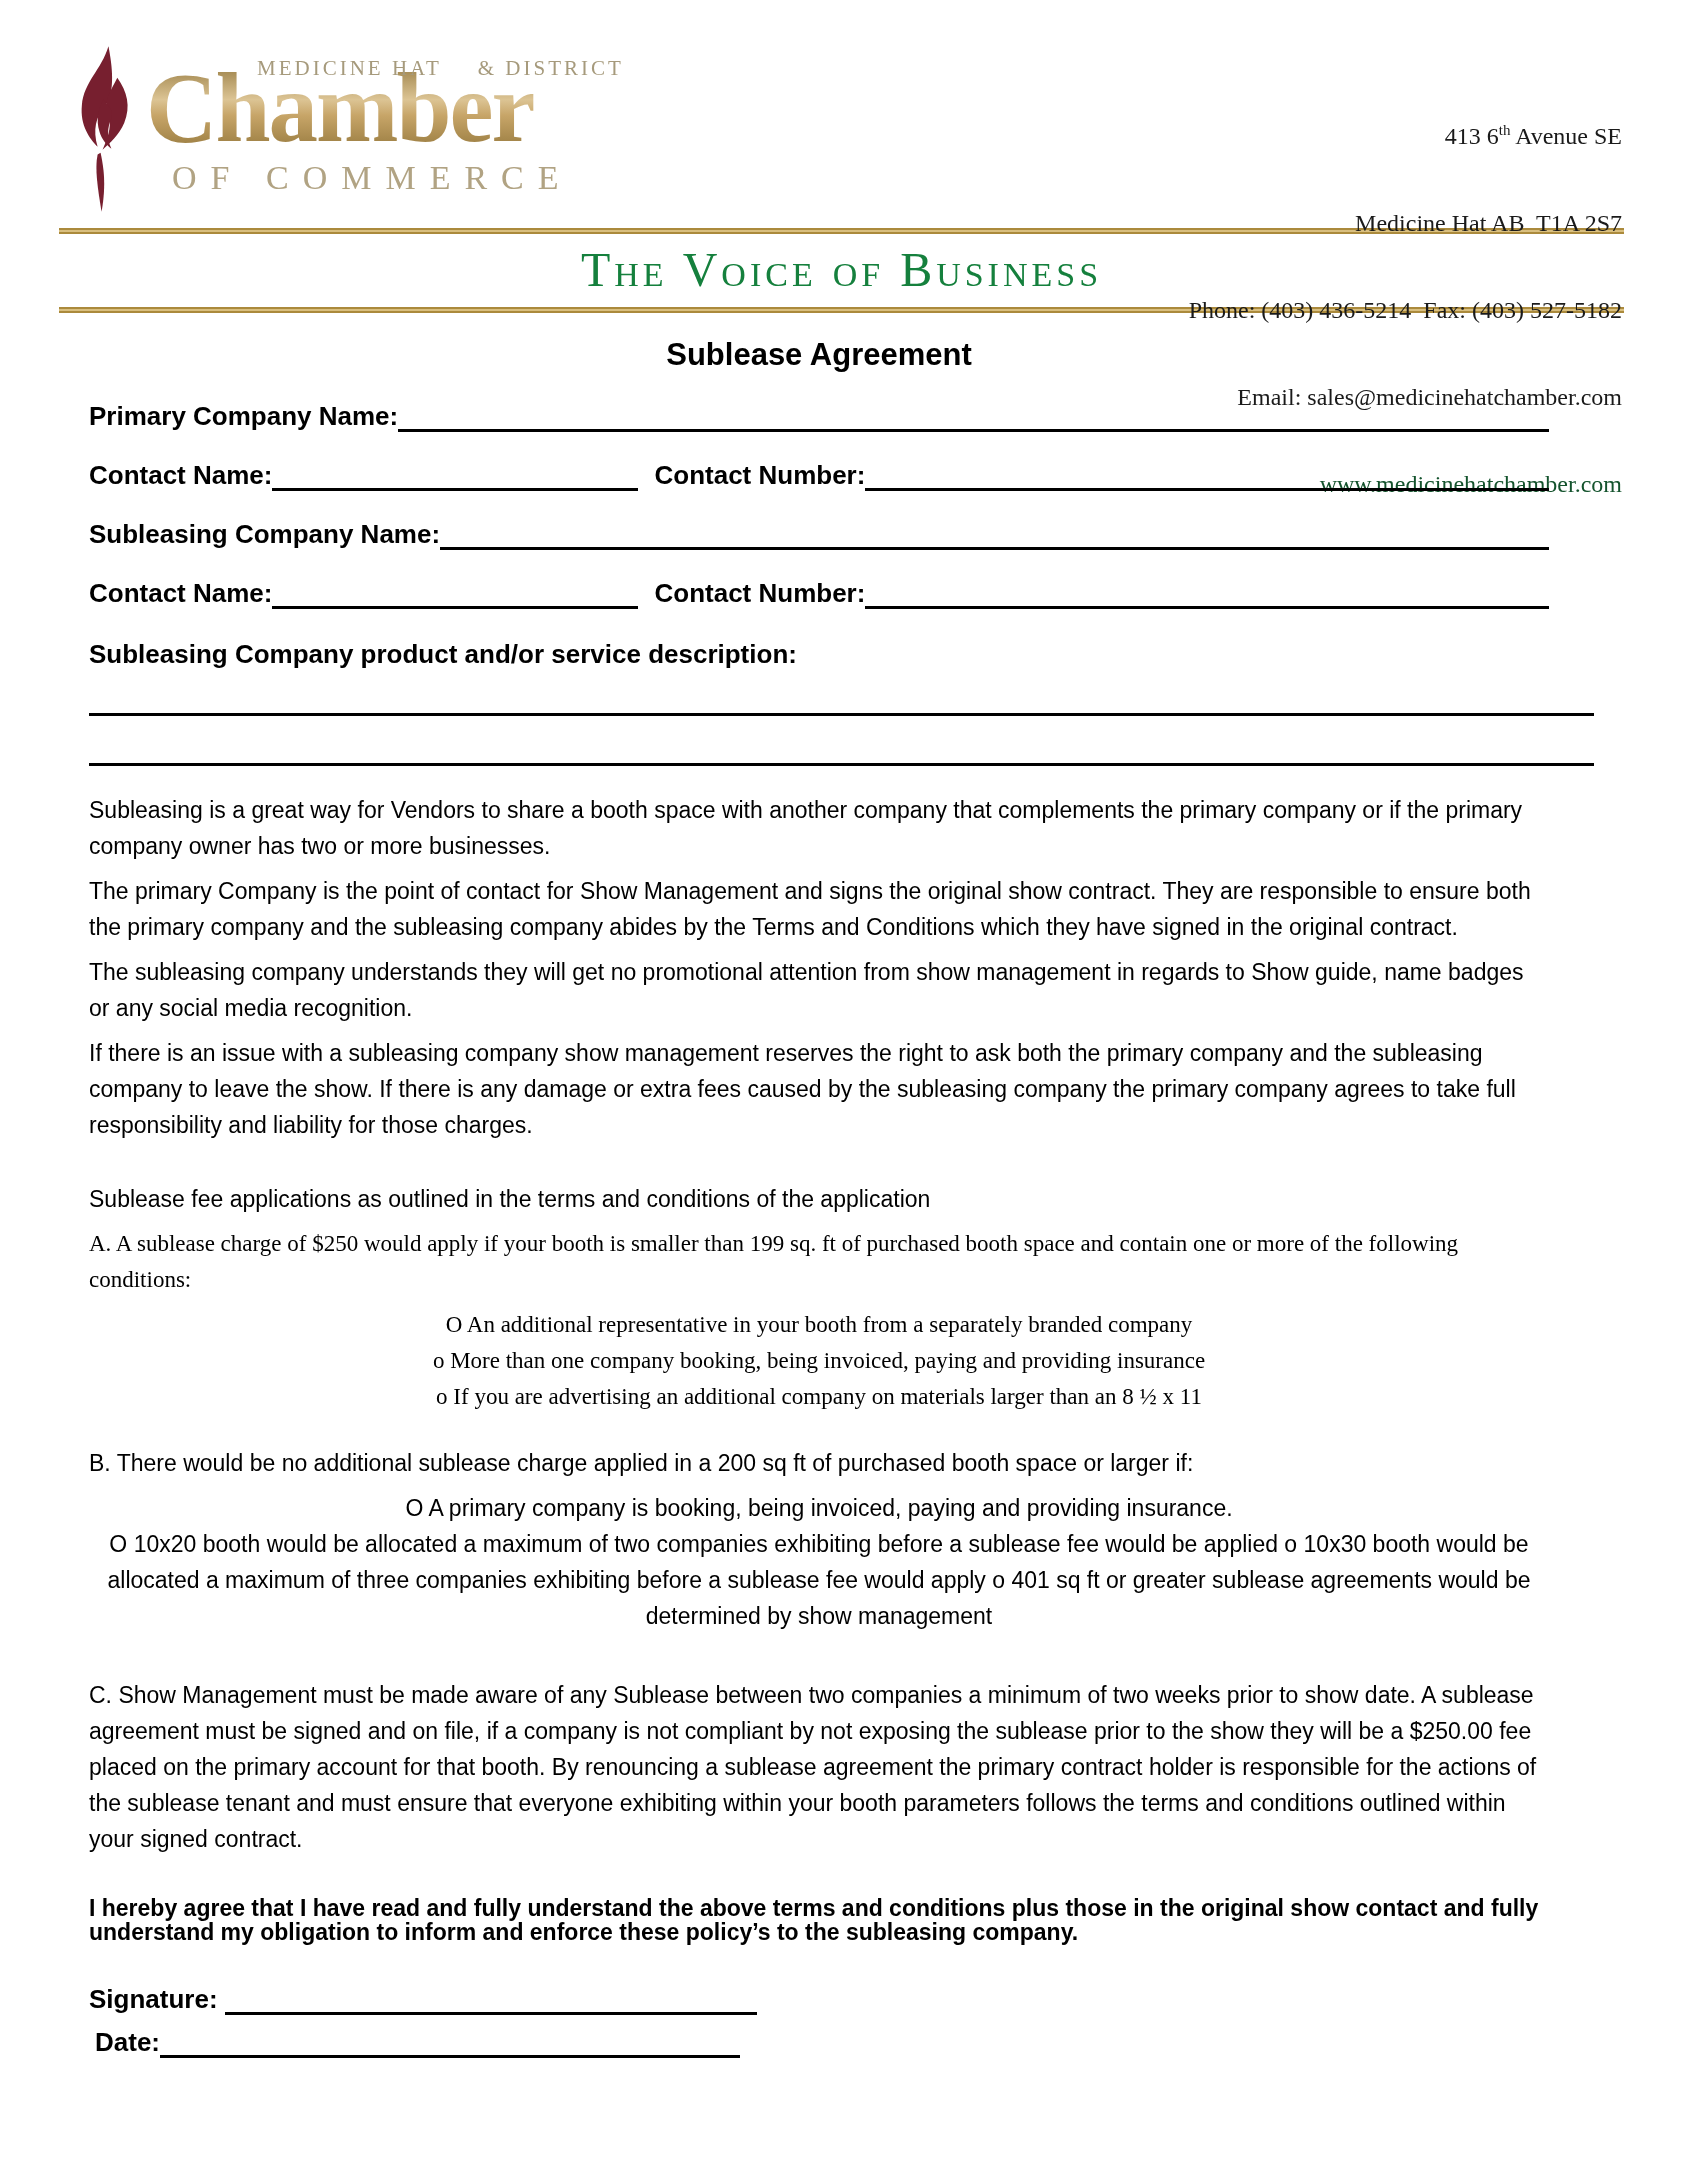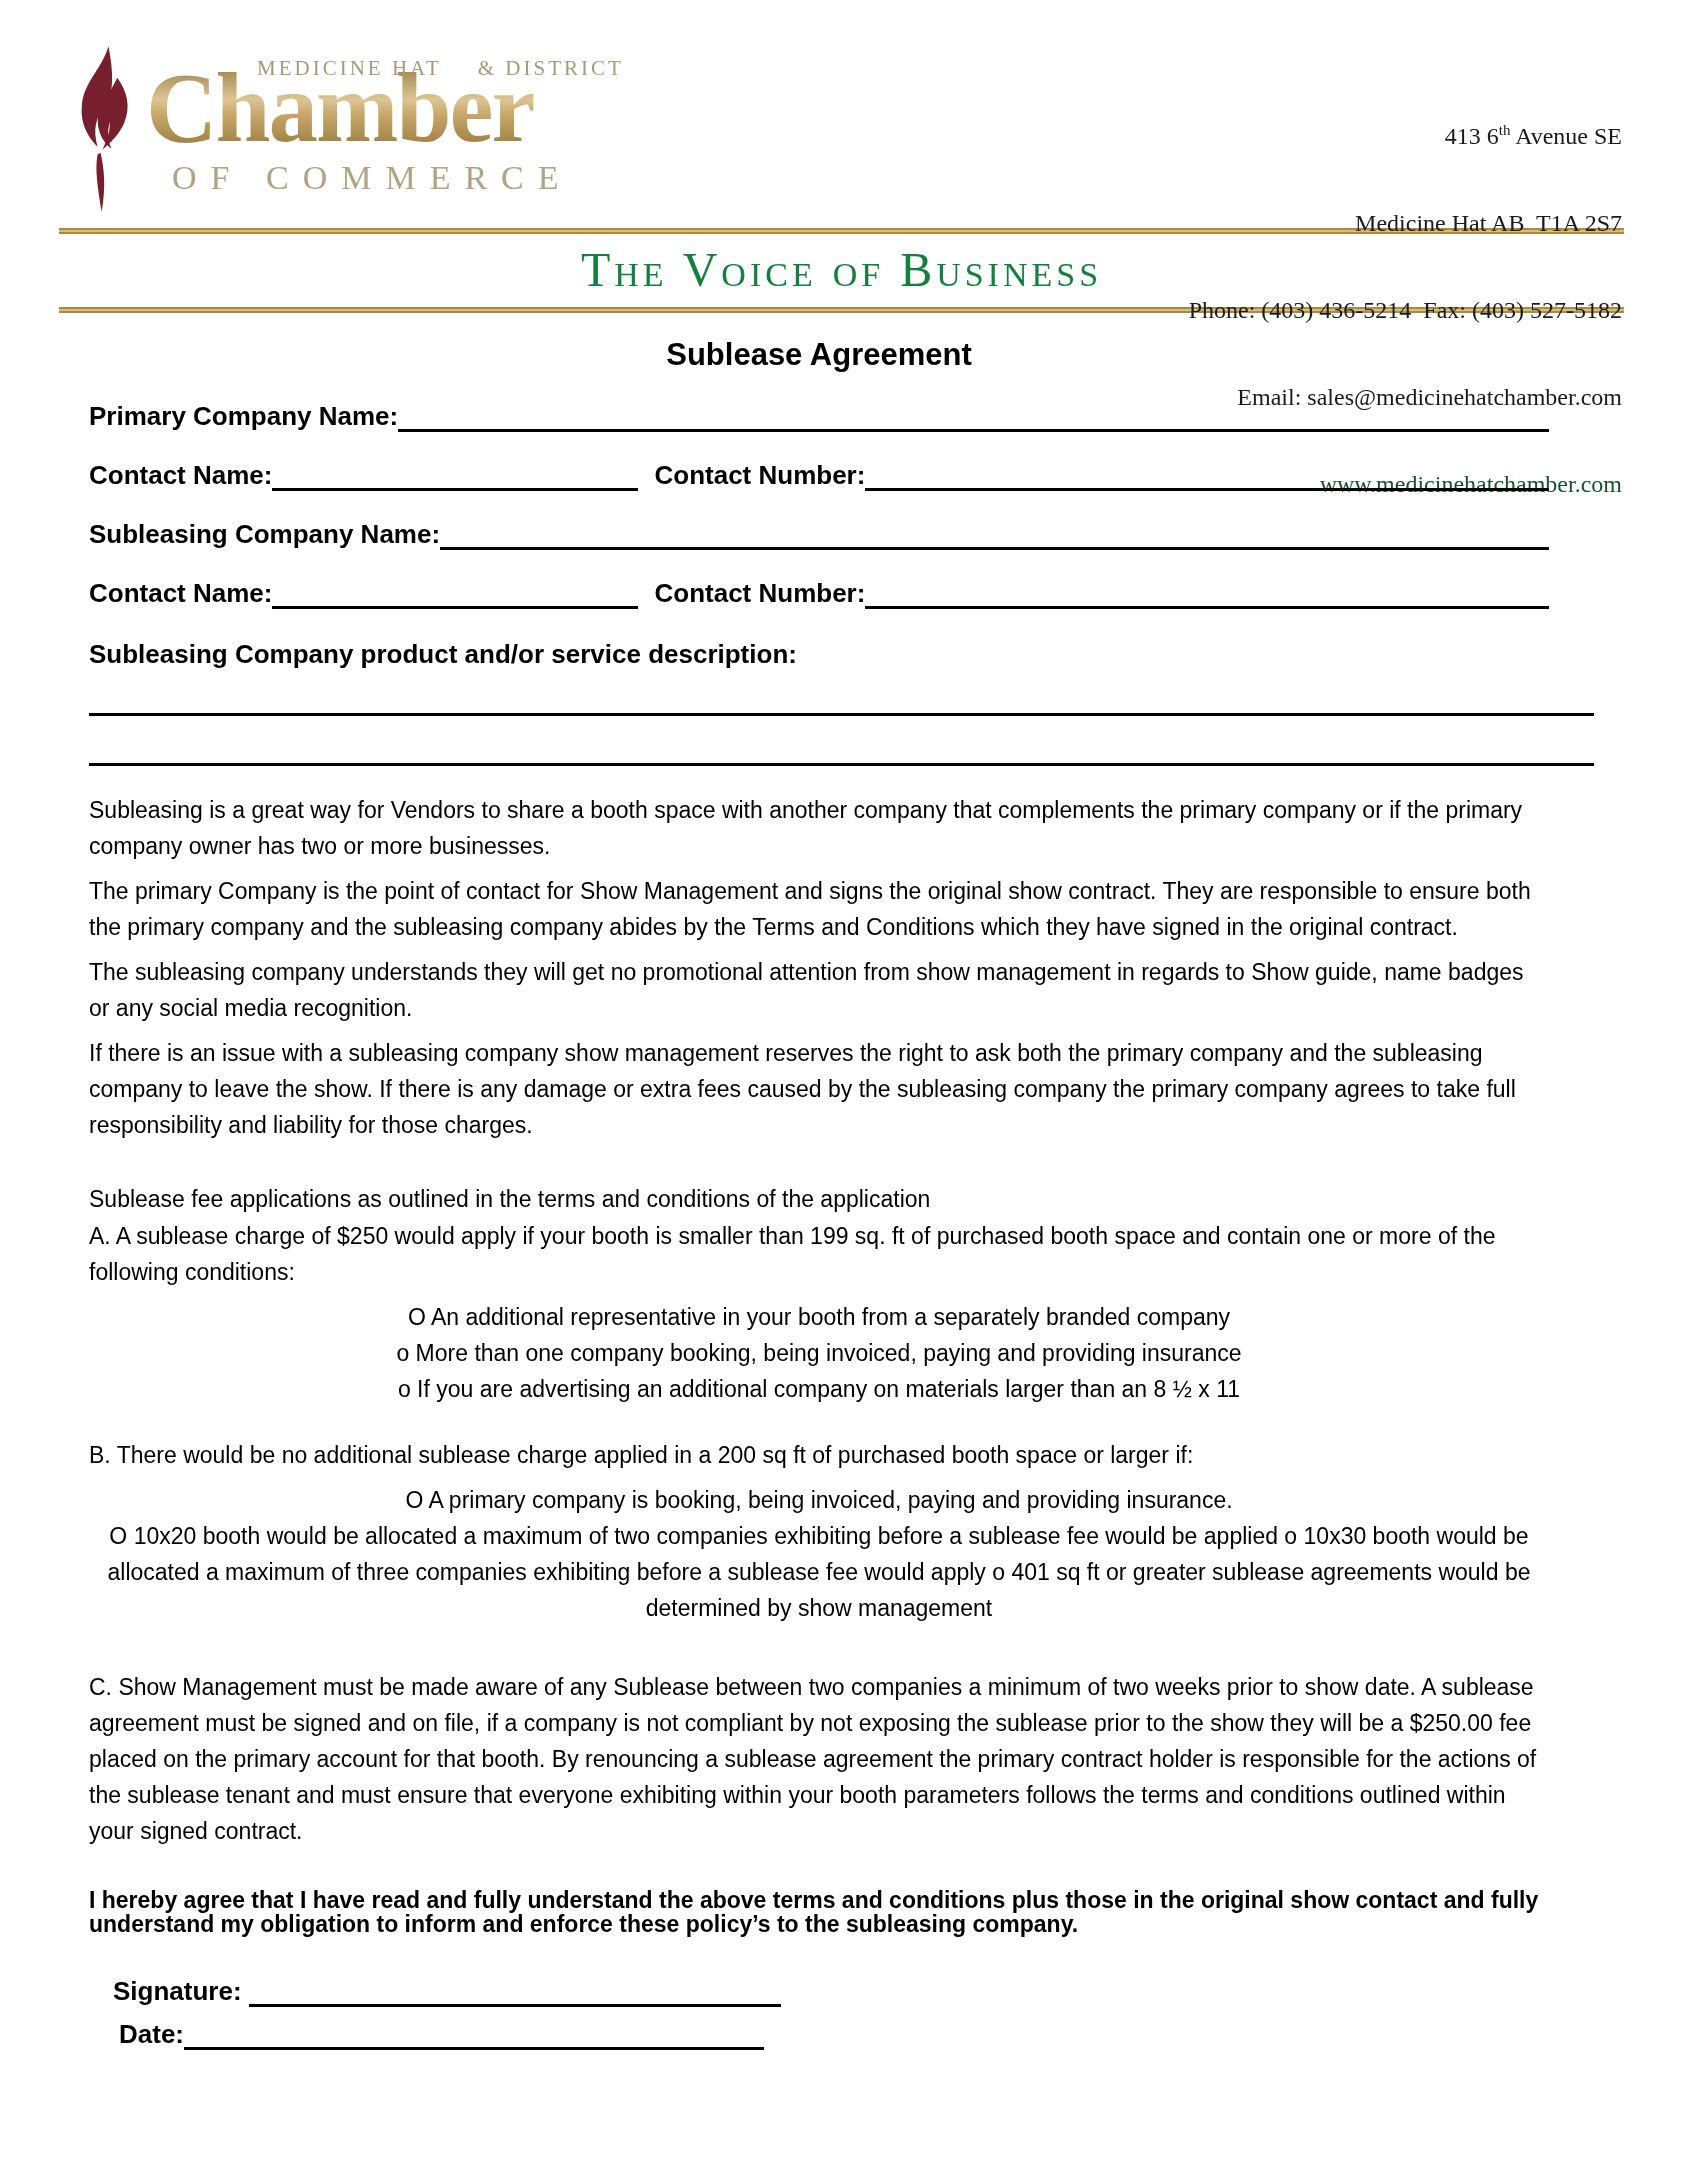--- a/index.html
+++ b/index.html
@@ -58,25 +58,25 @@
   .frow { display:flex; align-items:flex-end; margin-top:27px; font-size:26px; font-weight:bold; white-space:nowrap; }
   .blank { flex:1; border-bottom:3px solid #000; height:32px; min-width:40px; }
   .blank.mid { flex:0 0 366px; margin-right:16px; }
   .desc-line { border-bottom:3.5px solid #000; height:50px; width:calc(100% + 45px); }
   .desc-line.first { height:46px; }
   p.body { font-size:23px; line-height:36px; margin-top:9px; }
   .fee-intro { font-size:23px; line-height:36px; margin-top:38px; }
   .sect { font-size:23px; line-height:36px; }
   .sect .heading { margin-top:0; }
   .sect .bullets { margin-top:9px;text-align:center; }
-  .sect-a { margin-top:1px; }
+  .sect-a { margin-top:9px;font-family:Liberation Serif, serif; }
   .sect-b { margin-top:30px; }
   .sect-c { margin-top:43px; }
   .agreement { font-size:23px; line-height:24px; font-weight:bold; margin-top:39px; }
-  .sig-block { margin-top:40px; font-size:26px; font-weight:bold;margin-left:24px; }
+  .sig-block { margin-top:40px; font-size:26px; font-weight:bold; }
   .sig-row { display:flex; align-items:flex-end; white-space:nowrap; }
   .sig-row .line { border-bottom:3px solid #000; height:30px; }
   .sig-row.sig .line { width:532px; }
   .sig-row.date { margin-top:12px; padding-left:6px;text-align:right; }
   .sig-row.date .line { width:580px; }
 </style>
 </head>
 <body>
 
 <div class="page">

